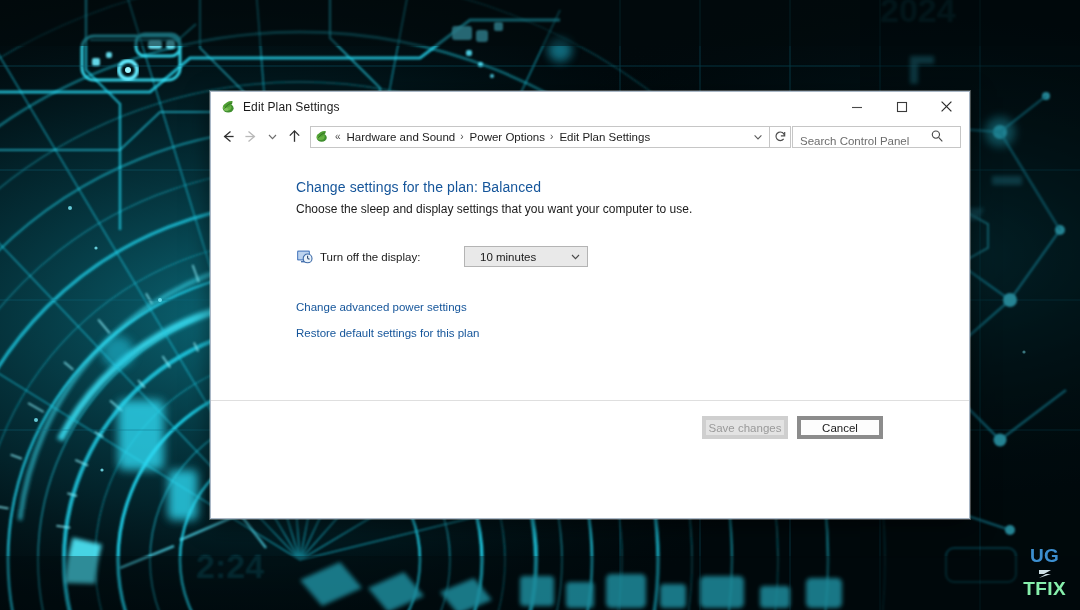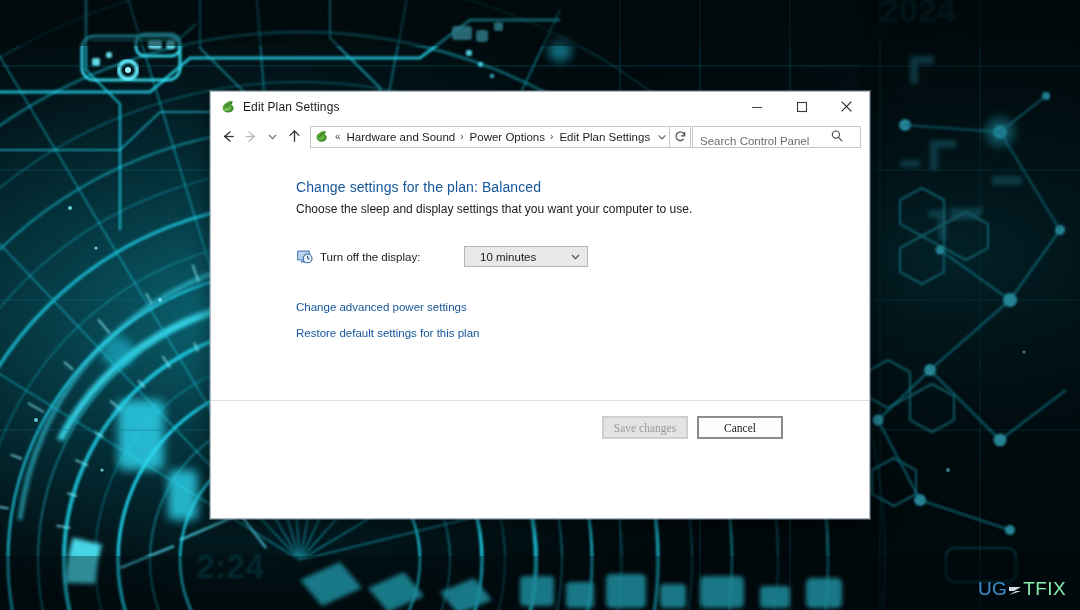--- a/index.html
+++ b/index.html
@@ -17,21 +17,21 @@
     width: 1080px; height: 610px;
     background: #010a0d;
     overflow: hidden;
   }
   #bg-svg { position: absolute; left: 0; top: 0; width: 1080px; height: 610px; }
 
   
   #window {
     position: absolute;
     left: 210px; top: 91px;
-    width: 660px; height: 428px;
+    width: 760px; height: 428px;
     background: #ffffff;
     border: 1px solid #a9b7c6;
     box-shadow: 0 0 0 1px rgba(255,255,255,.28), 0 6px 22px rgba(0,0,0,.55);
     display: flex; flex-direction: column;
   }
 
   
   #titlebar {
     height: 29px;
     display: flex; align-items: center;
@@ -154,38 +154,39 @@
     border-top: 1px solid #dfdfdf;
     background: #ffffff;
   }
   #footer-inner {
     display: flex; justify-content: flex-end; align-items: center;
     gap: 9px;
     padding: 15px 86px 0 0;
   }
   .btn {
     height: 23px; min-width: 86px;
-    font-family: Liberation Serif, serif;
+    font-family: Liberation Sans, sans-serif;
     font-size: 11.5px;
     display: flex; align-items: center; justify-content: center;
-    border: 2px solid #7f1d1d;
+    border: 4px solid #7f1d1d;
     background: #e3e3e3;
     color: #1a1a1a;
   }
   .btn.disabled { color: #9a9a9a; background: #e3e3e3; border-color: #cfcfcf; }
   .btn.normal { background: #fdfdfd; border-color: #8c8c8c; }
 
   
   #watermark {
     position: absolute;
     right: 14px; bottom: 12px;
-    font-size: 19px; font-weight: normal;
+    font-size: 19px; font-weight: bold;
     letter-spacing: .4px;
     display: flex; align-items: center;
     line-height: 1;
+    flex-direction: column;
   }
   #wm-ug { color: #3c8fd0; }
   #wm-e { display: inline-block; width: 14px; height: 14px; margin: 0 1px; }
   #wm-tfix { color: #86efac; }
 </style>
 </head>
 <body>
 
 <div id="desktop-bg">
   <svg id="bg-svg" viewBox="0 0 1080 610" preserveAspectRatio="none">

